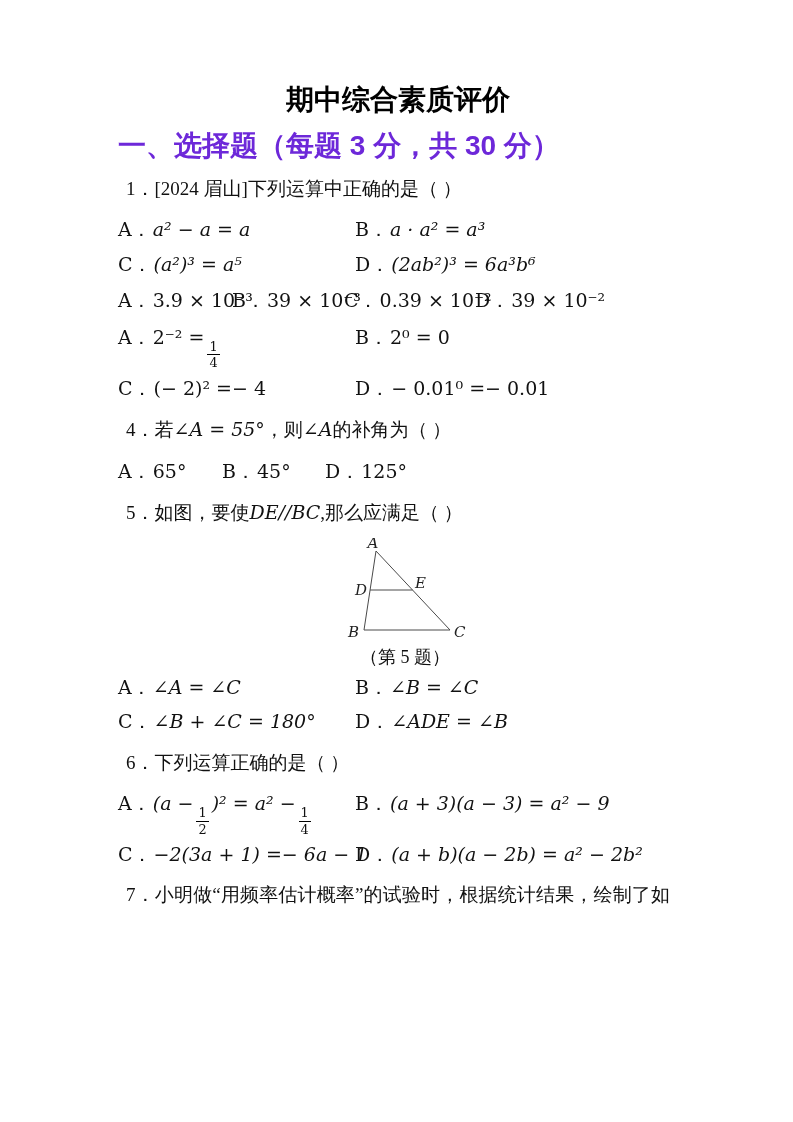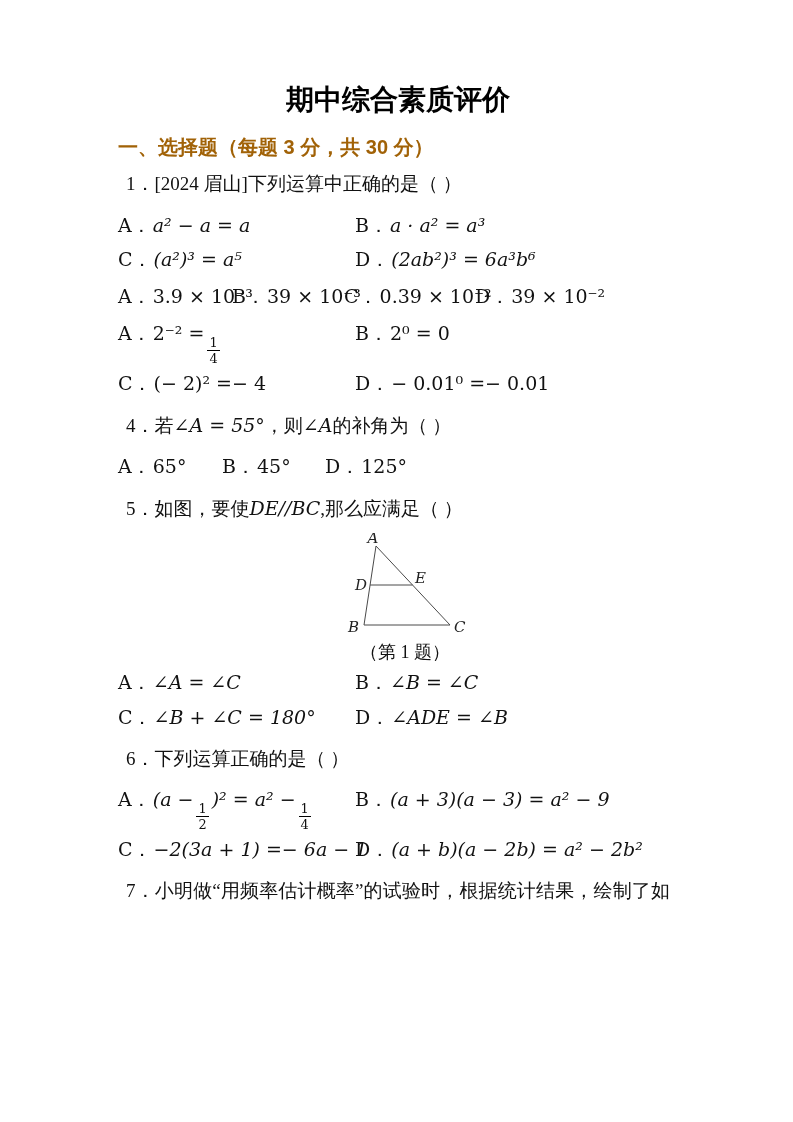--- a/index.html
+++ b/index.html
@@ -22,26 +22,26 @@
   .title {
     margin: 0 0 8px 0;
     text-align: center;
     font-family: "Liberation Sans", "DejaVu Sans", sans-serif;
     font-weight: 700;
     font-size: 28px;
     line-height: 1.3;
     color: #000;
   }
   .section-heading {
-    margin: 16px 0 7px 0;
+    margin: 10px 0 7px 0;
     font-family: "Liberation Sans", "DejaVu Sans", sans-serif;
     font-weight: 700;
-    font-size: 20px;
+    font-size: 28px;
     line-height: 1.3;
-    color: #a16207;
+    color: #6d28d9;
   }
   .q { margin: 0 0 3px 0; }
   .stem {
     margin: 8px;
     line-height: 1.7;
     text-align: justify;
   }
   .optgrid {
     display: grid;
     line-height: 1.72;
@@ -156,21 +156,21 @@
             <path d="M31.1 52 L73.5 52"></path>
           </g>
           <g class="figlabel">
             <text x="34" y="10" text-anchor="middle">A</text>
             <text x="20" y="99" text-anchor="end">B</text>
             <text x="115" y="99" text-anchor="start">C</text>
             <text x="28" y="57" text-anchor="end">D</text>
             <text x="76" y="50" text-anchor="start">E</text>
           </g>
         </svg>
-        <figcaption class="figcaption">（第 1 题）</figcaption>
+        <figcaption class="figcaption">（第 5 题）</figcaption>
       </figure>
 
       <div class="optgrid cols2">
         <div class="opt"><span class="olabel">A．</span><span class="math it">∠A = ∠C</span></div>
         <div class="opt"><span class="olabel">B．</span><span class="math it">∠B = ∠C</span></div>
         <div class="opt"><span class="olabel">C．</span><span class="math it">∠B + ∠C = 180°</span></div>
         <div class="opt"><span class="olabel">D．</span><span class="math it">∠ADE = ∠B</span></div>
       </div>
     </section>
 

